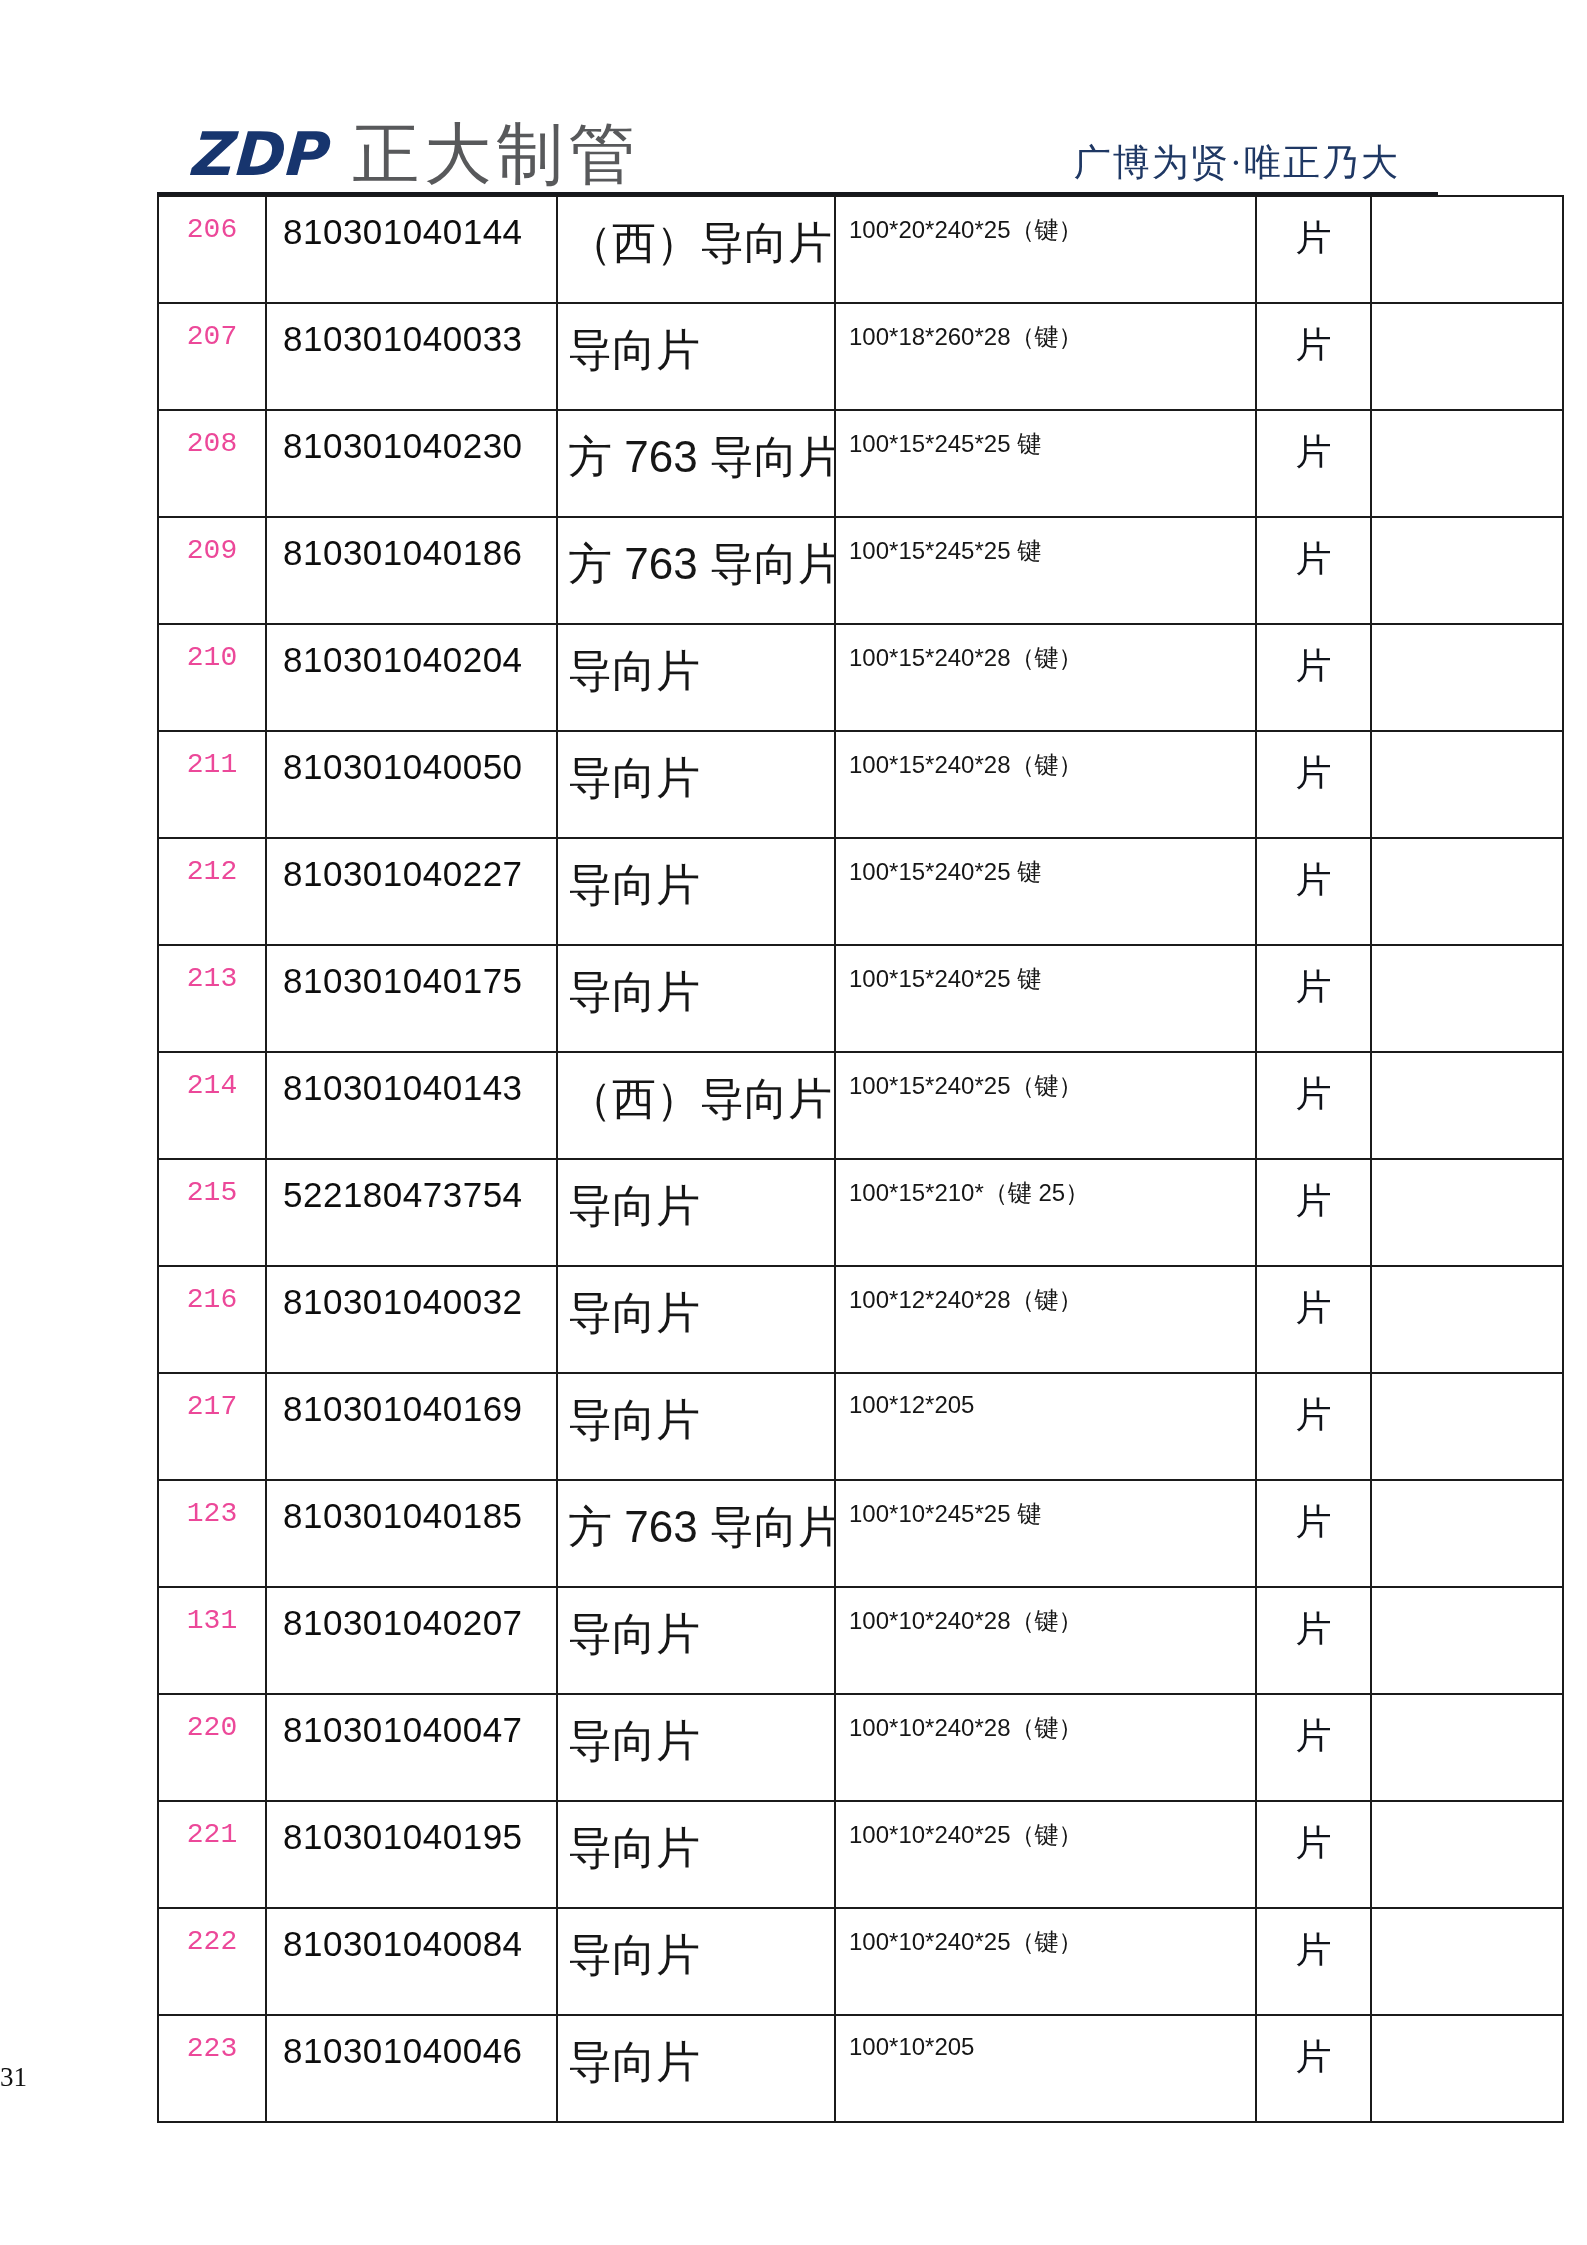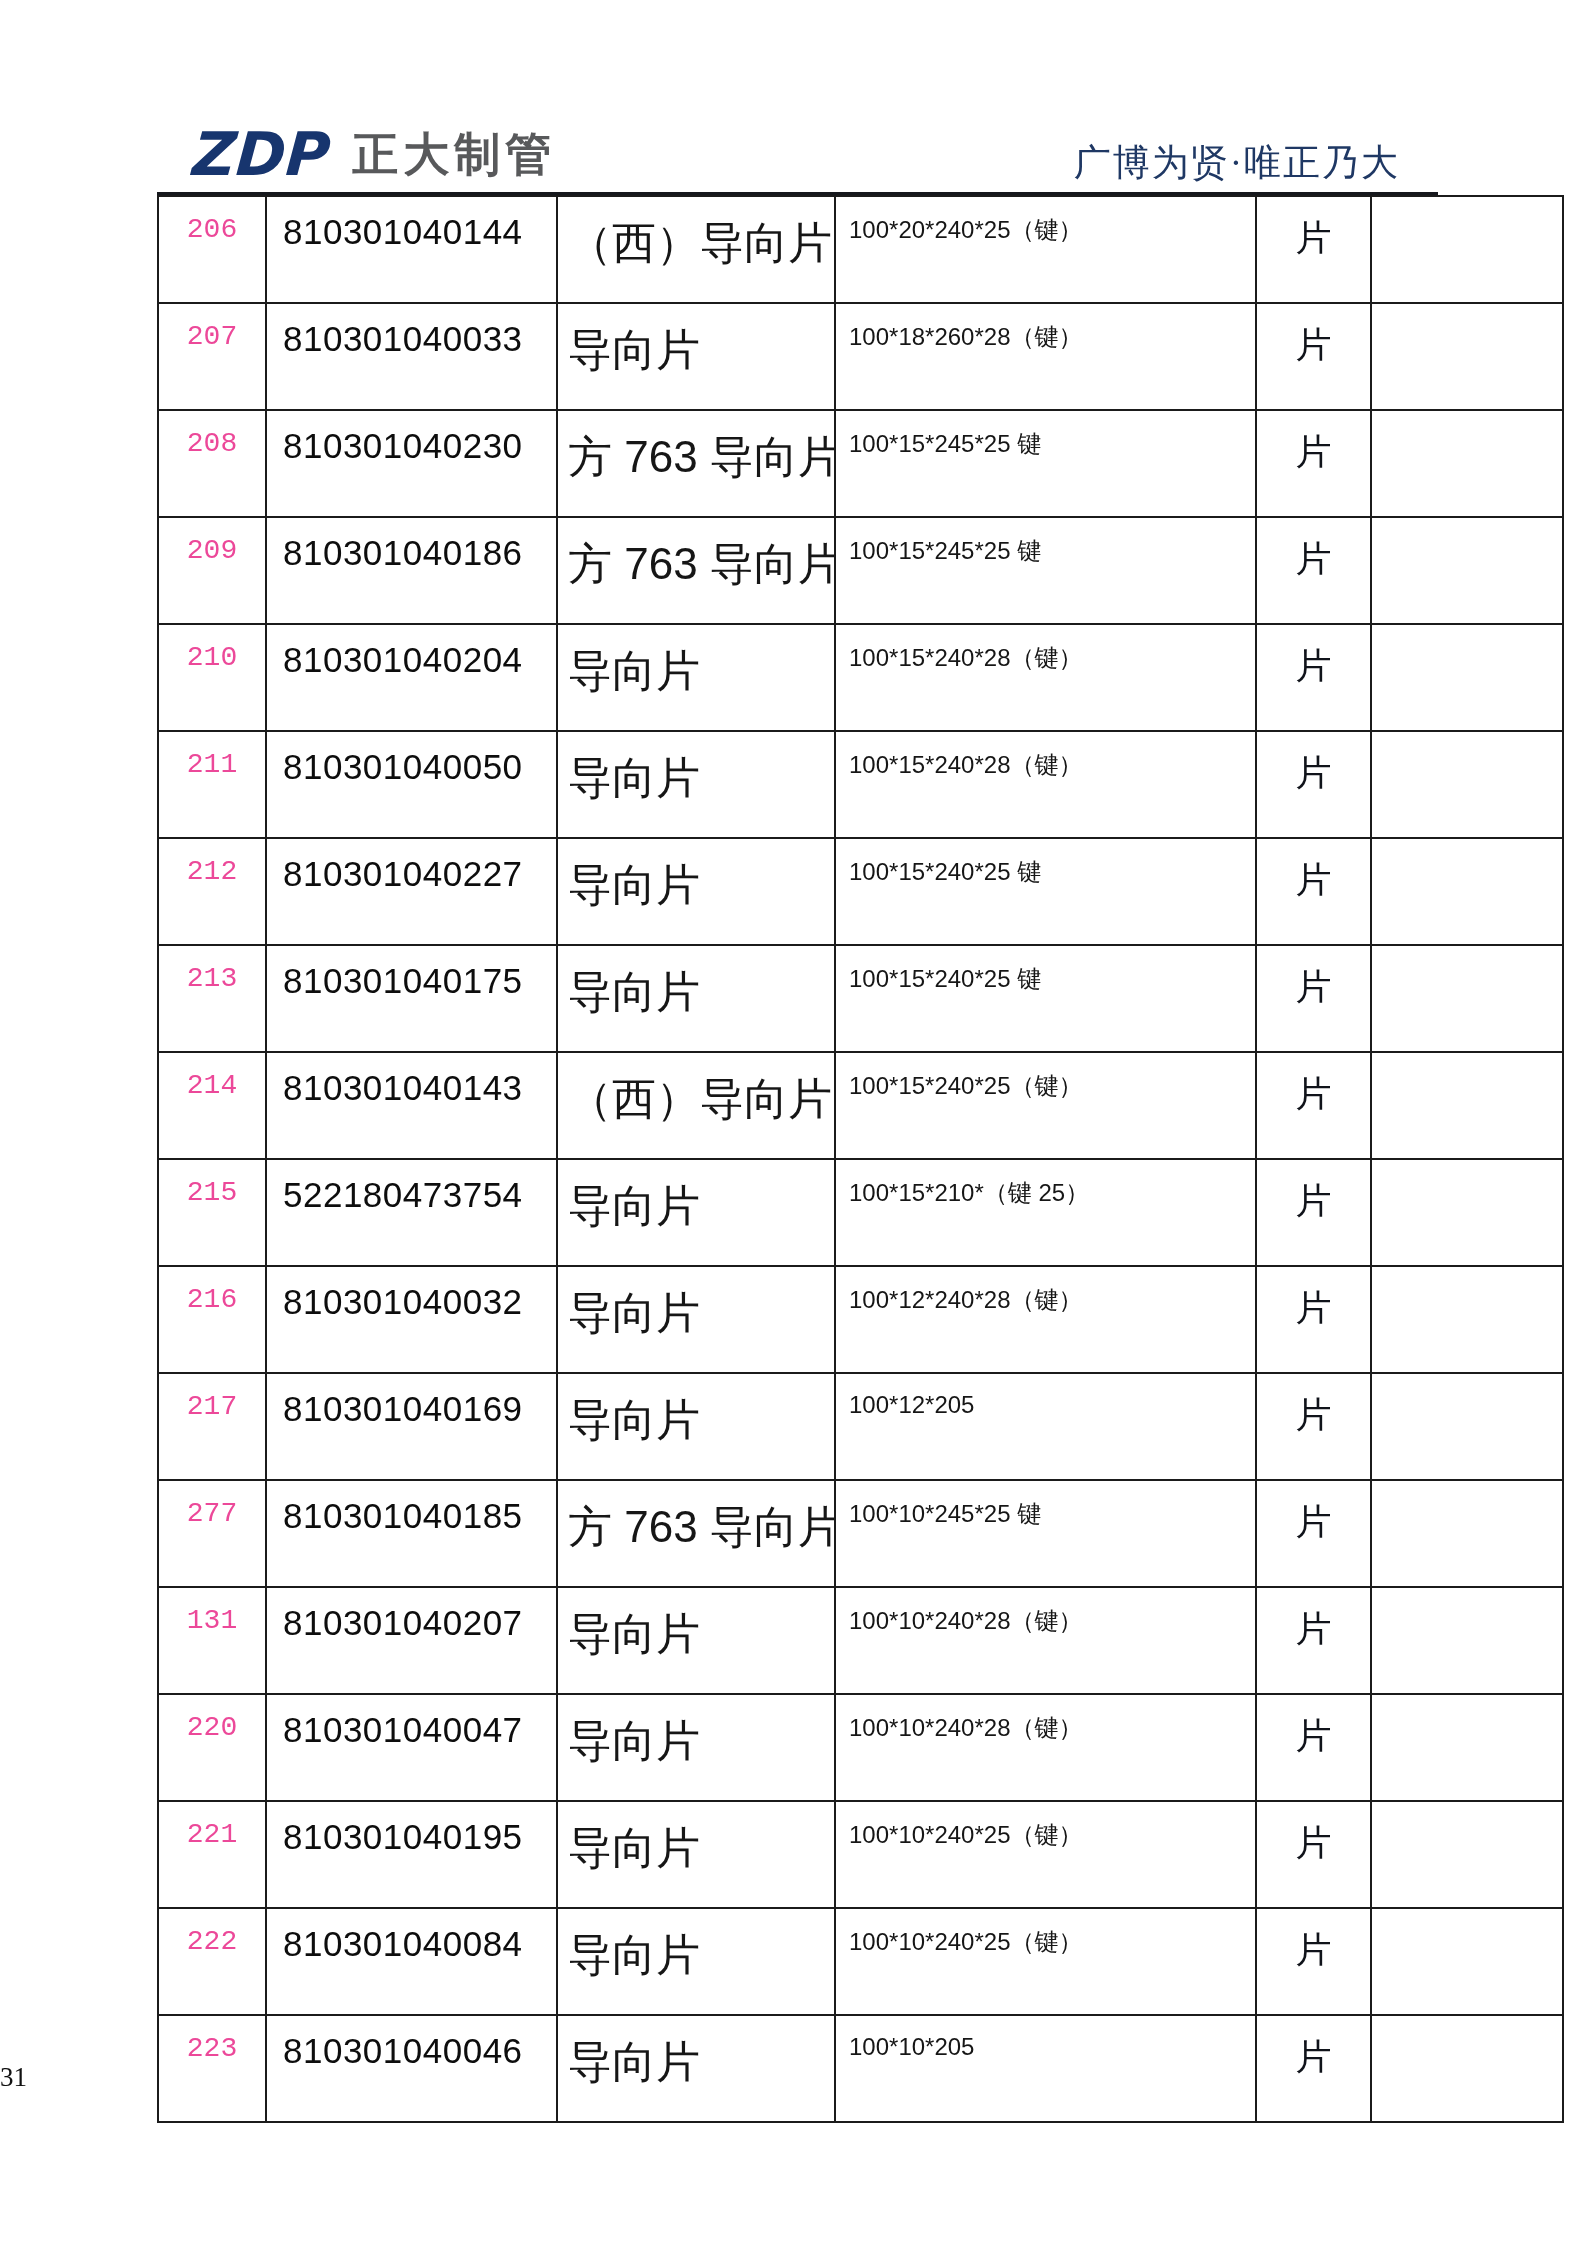--- a/index.html
+++ b/index.html
@@ -19,22 +19,22 @@
   }
   .logo-abbr{
     font-family:"DejaVu Sans","Liberation Sans",sans-serif;
     font-weight:bold;font-style:italic;
     font-size:60px;line-height:1;
     color:#17356e;letter-spacing:0px;
     transform:skewX(-4deg);
   }
   .logo-name{
     font-family:"DejaVu Sans","Liberation Sans",sans-serif;
-    font-weight:bold;
-    font-size:46px;line-height:1;
+    font-weight:normal;
+    font-size:67px;line-height:1;
     color:#58595b;letter-spacing:5px;
   }
   .slogan{
     position:absolute;top:144px;right:187px;
     font-family:"Liberation Serif","DejaVu Serif",serif;
     font-size:37px;line-height:1;
     color:#1f3864;letter-spacing:2px;white-space:nowrap;
   }
   .header-rule{
     position:absolute;left:157px;top:192px;
@@ -195,21 +195,21 @@
         </tr>
         <tr>
           <td class="no">217</td>
           <td class="code">810301040169</td>
           <td class="desc">导向片</td>
           <td class="spec">100*12*205</td>
           <td class="unit">片</td>
           <td class="empty"></td>
         </tr>
         <tr>
-          <td class="no">277</td>
+          <td class="no">123</td>
           <td class="code">810301040185</td>
           <td class="desc">方 763 导向片</td>
           <td class="spec">100*10*245*25 键</td>
           <td class="unit">片</td>
           <td class="empty"></td>
         </tr>
         <tr>
           <td class="no">131</td>
           <td class="code">810301040207</td>
           <td class="desc">导向片</td>

